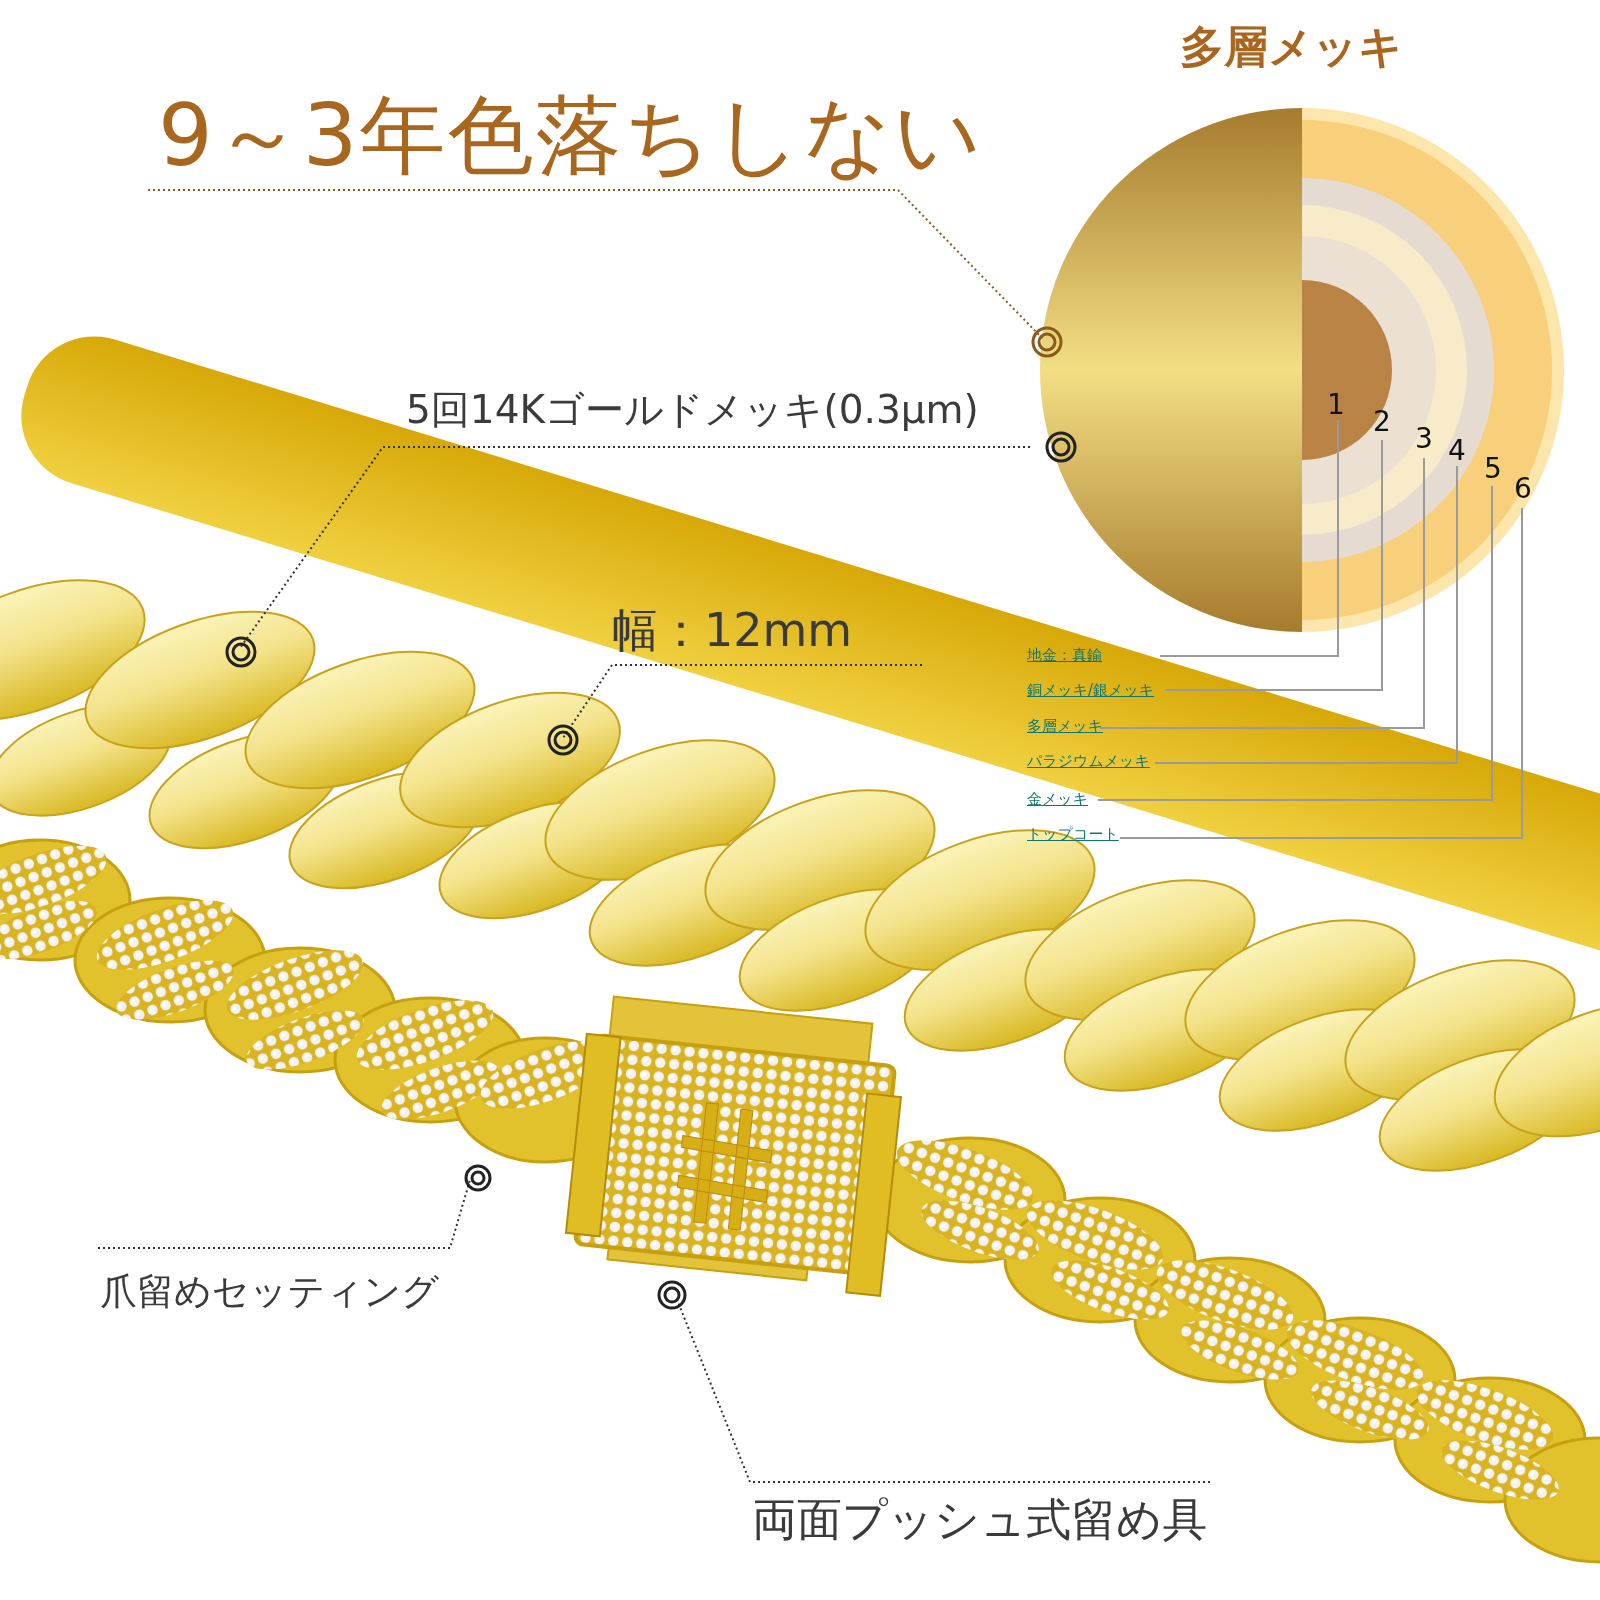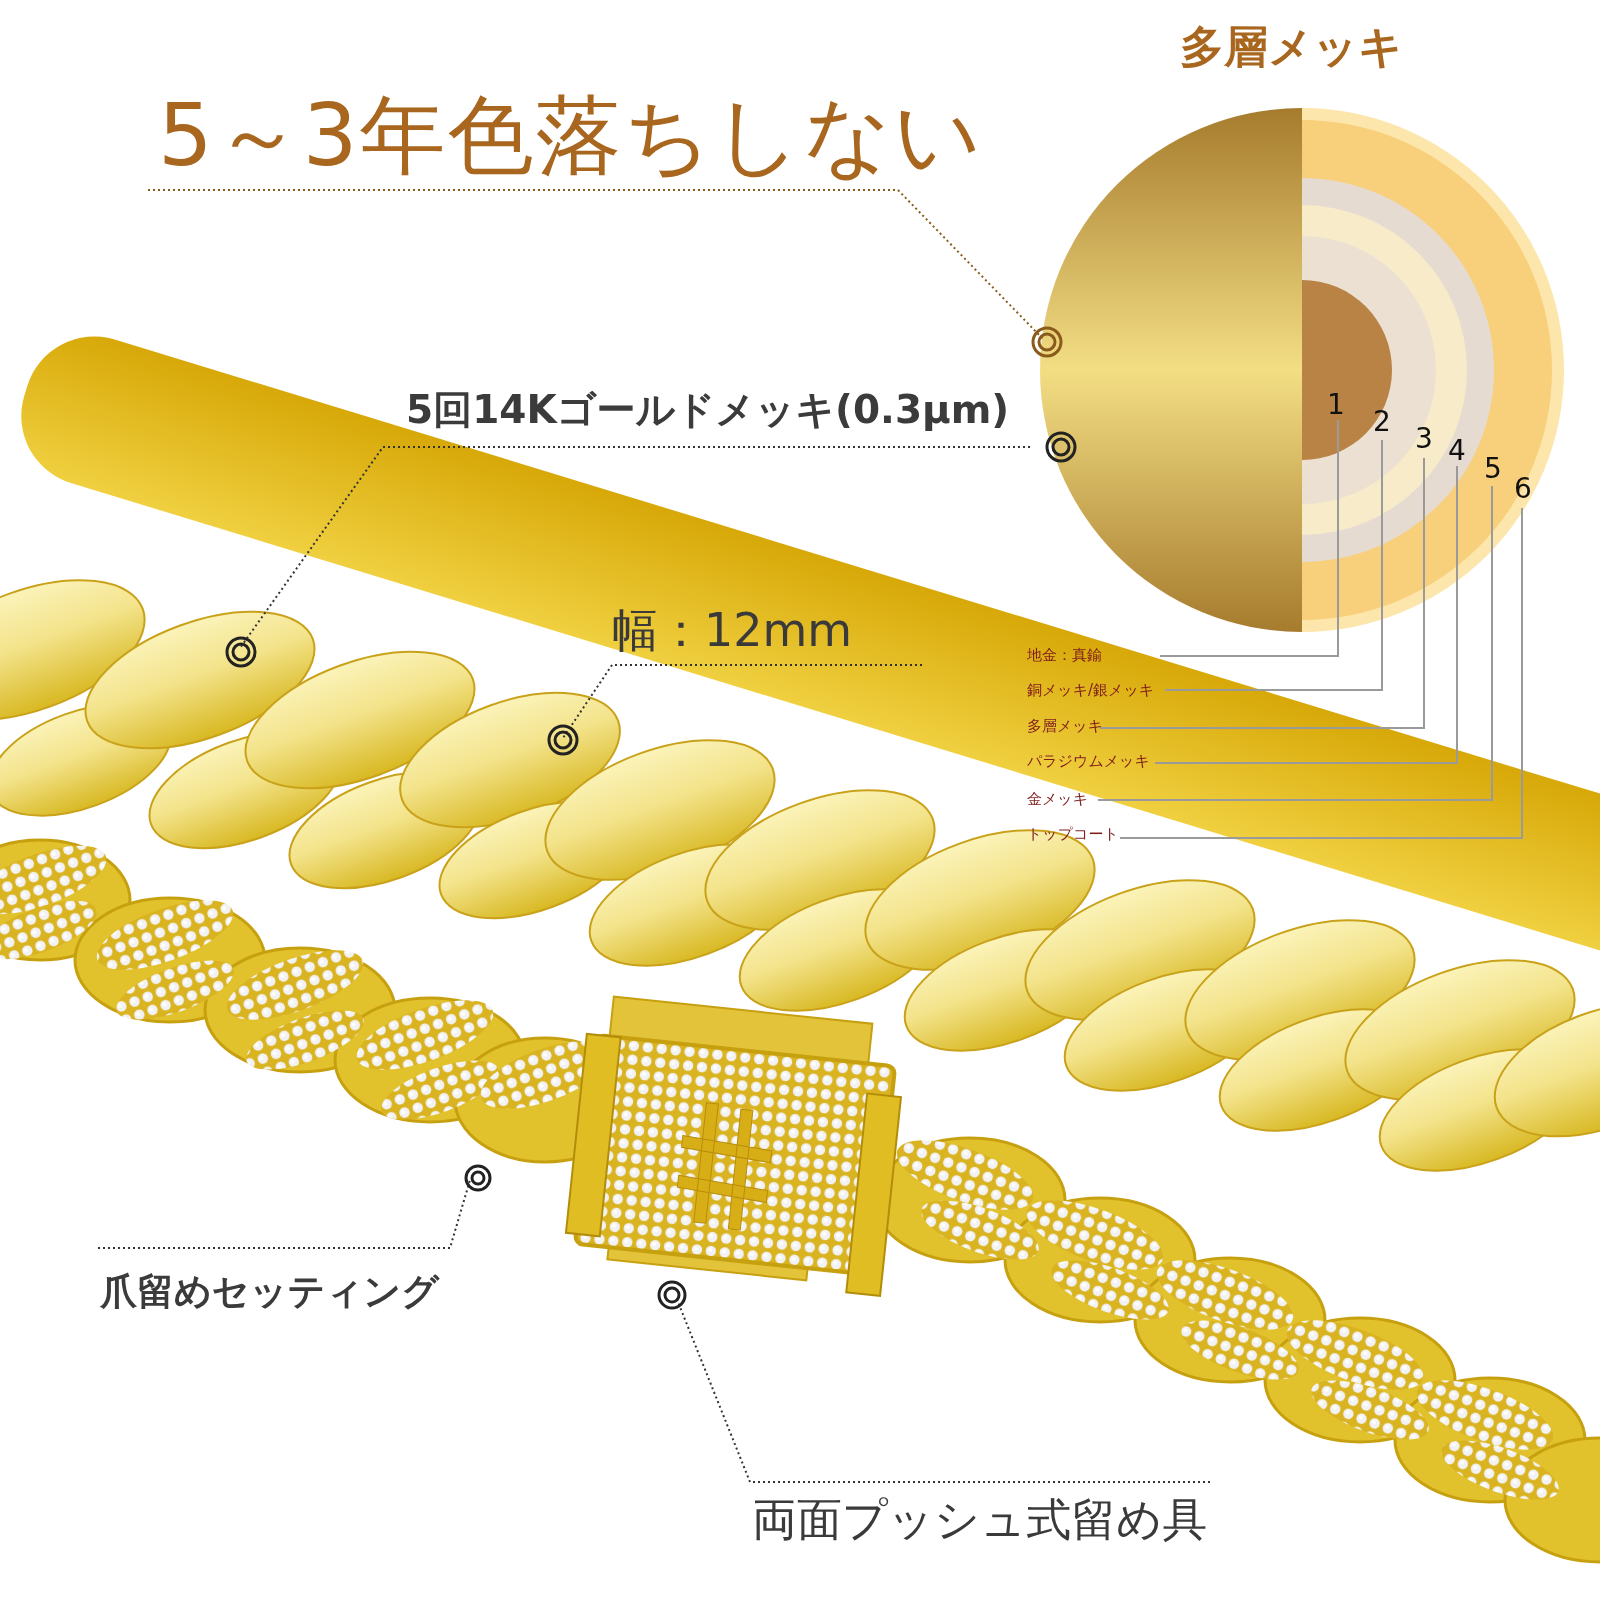--- a/index.html
+++ b/index.html
@@ -1,31 +1,31 @@
 <!DOCTYPE html>
 <html><head>
 <meta charset="utf-8">
 <style>
   html,body{margin:0;padding:0;background:#fff;}
   body{width:1600px;height:1600px;position:relative;overflow:hidden;font-family:"DejaVu Sans","Liberation Sans",sans-serif;}
   .abs{position:absolute;}
   .headline{left:158px;top:78px;font-size:86px;color:#a8661e;letter-spacing:2px;white-space:nowrap;}
   .layer-title{left:1180px;top:18px;font-size:44px;font-weight:bold;color:#a8661e;white-space:nowrap;}
-  .spec-bold{font-weight:bold;color:#3b3b3b;white-space:nowrap;}
+  .spec-bold{font-weight:normal;color:#3b3b3b;white-space:nowrap;}
   .plating-spec{left:406px;top:383px;font-size:39px;}
   .width-spec{left:612px;top:600px;font-size:46px;color:#3a3a3a;white-space:nowrap;}
   .cz-spec{left:100px;top:1265px;font-size:37px;line-height:54px;}
   .clasp-spec{left:752px;top:1490px;font-size:45px;color:#3a3a3a;white-space:nowrap;}
-  .legend-item{font-size:15px;color:#7f1d1d;white-space:nowrap;}
+  .legend-item{font-size:15px;color:#0f766e;white-space:nowrap;text-decoration:underline;}
   .num{font-size:28px;color:#111;}
 </style>
 </head>
 <body>
 
-<div class="abs headline">5～3年色落ちしない</div>
+<div class="abs headline">9～3年色落ちしない</div>
 
 <div class="abs layer-title">多層メッキ</div>
 
 <svg class="abs" style="left:0;top:0;" width="1600" height="1600">
   <defs>
     <linearGradient id="goldLink" x1="0" y1="0" x2="0" y2="1">
       <stop offset="0" stop-color="#fbf3b9"></stop>
       <stop offset="0.45" stop-color="#f3e38a"></stop>
       <stop offset="1" stop-color="#d8b822"></stop>
     </linearGradient>

